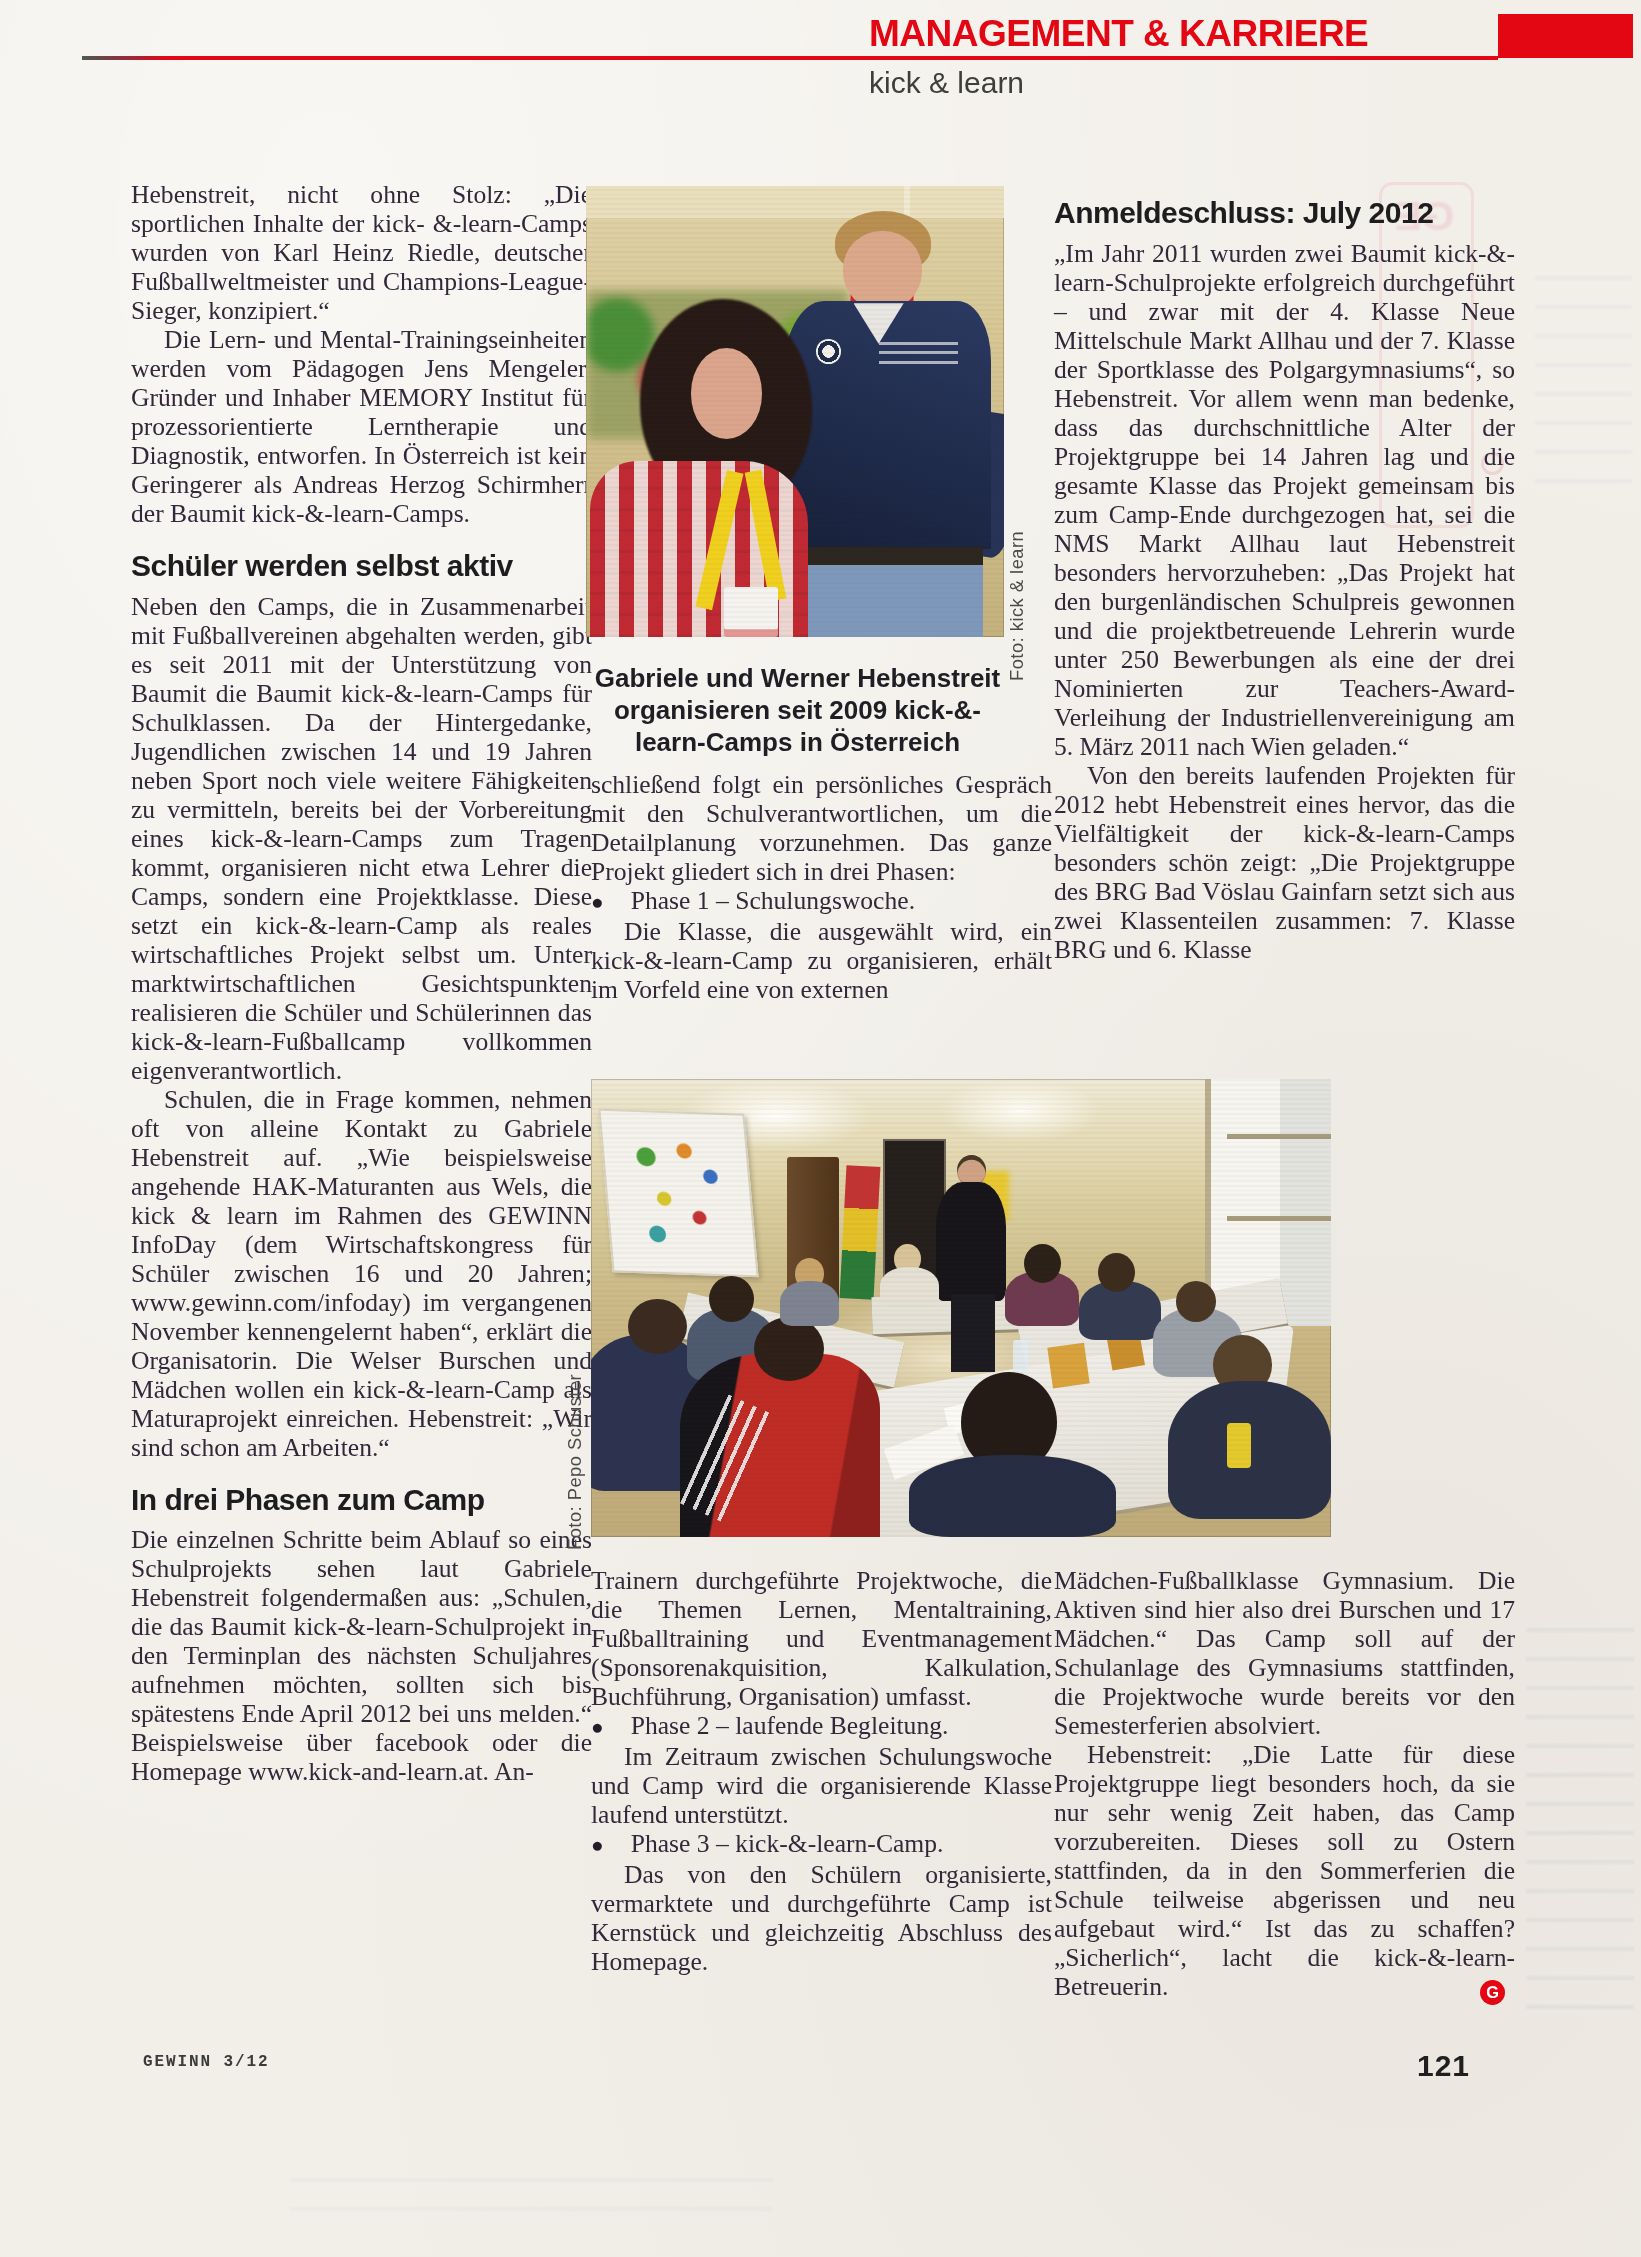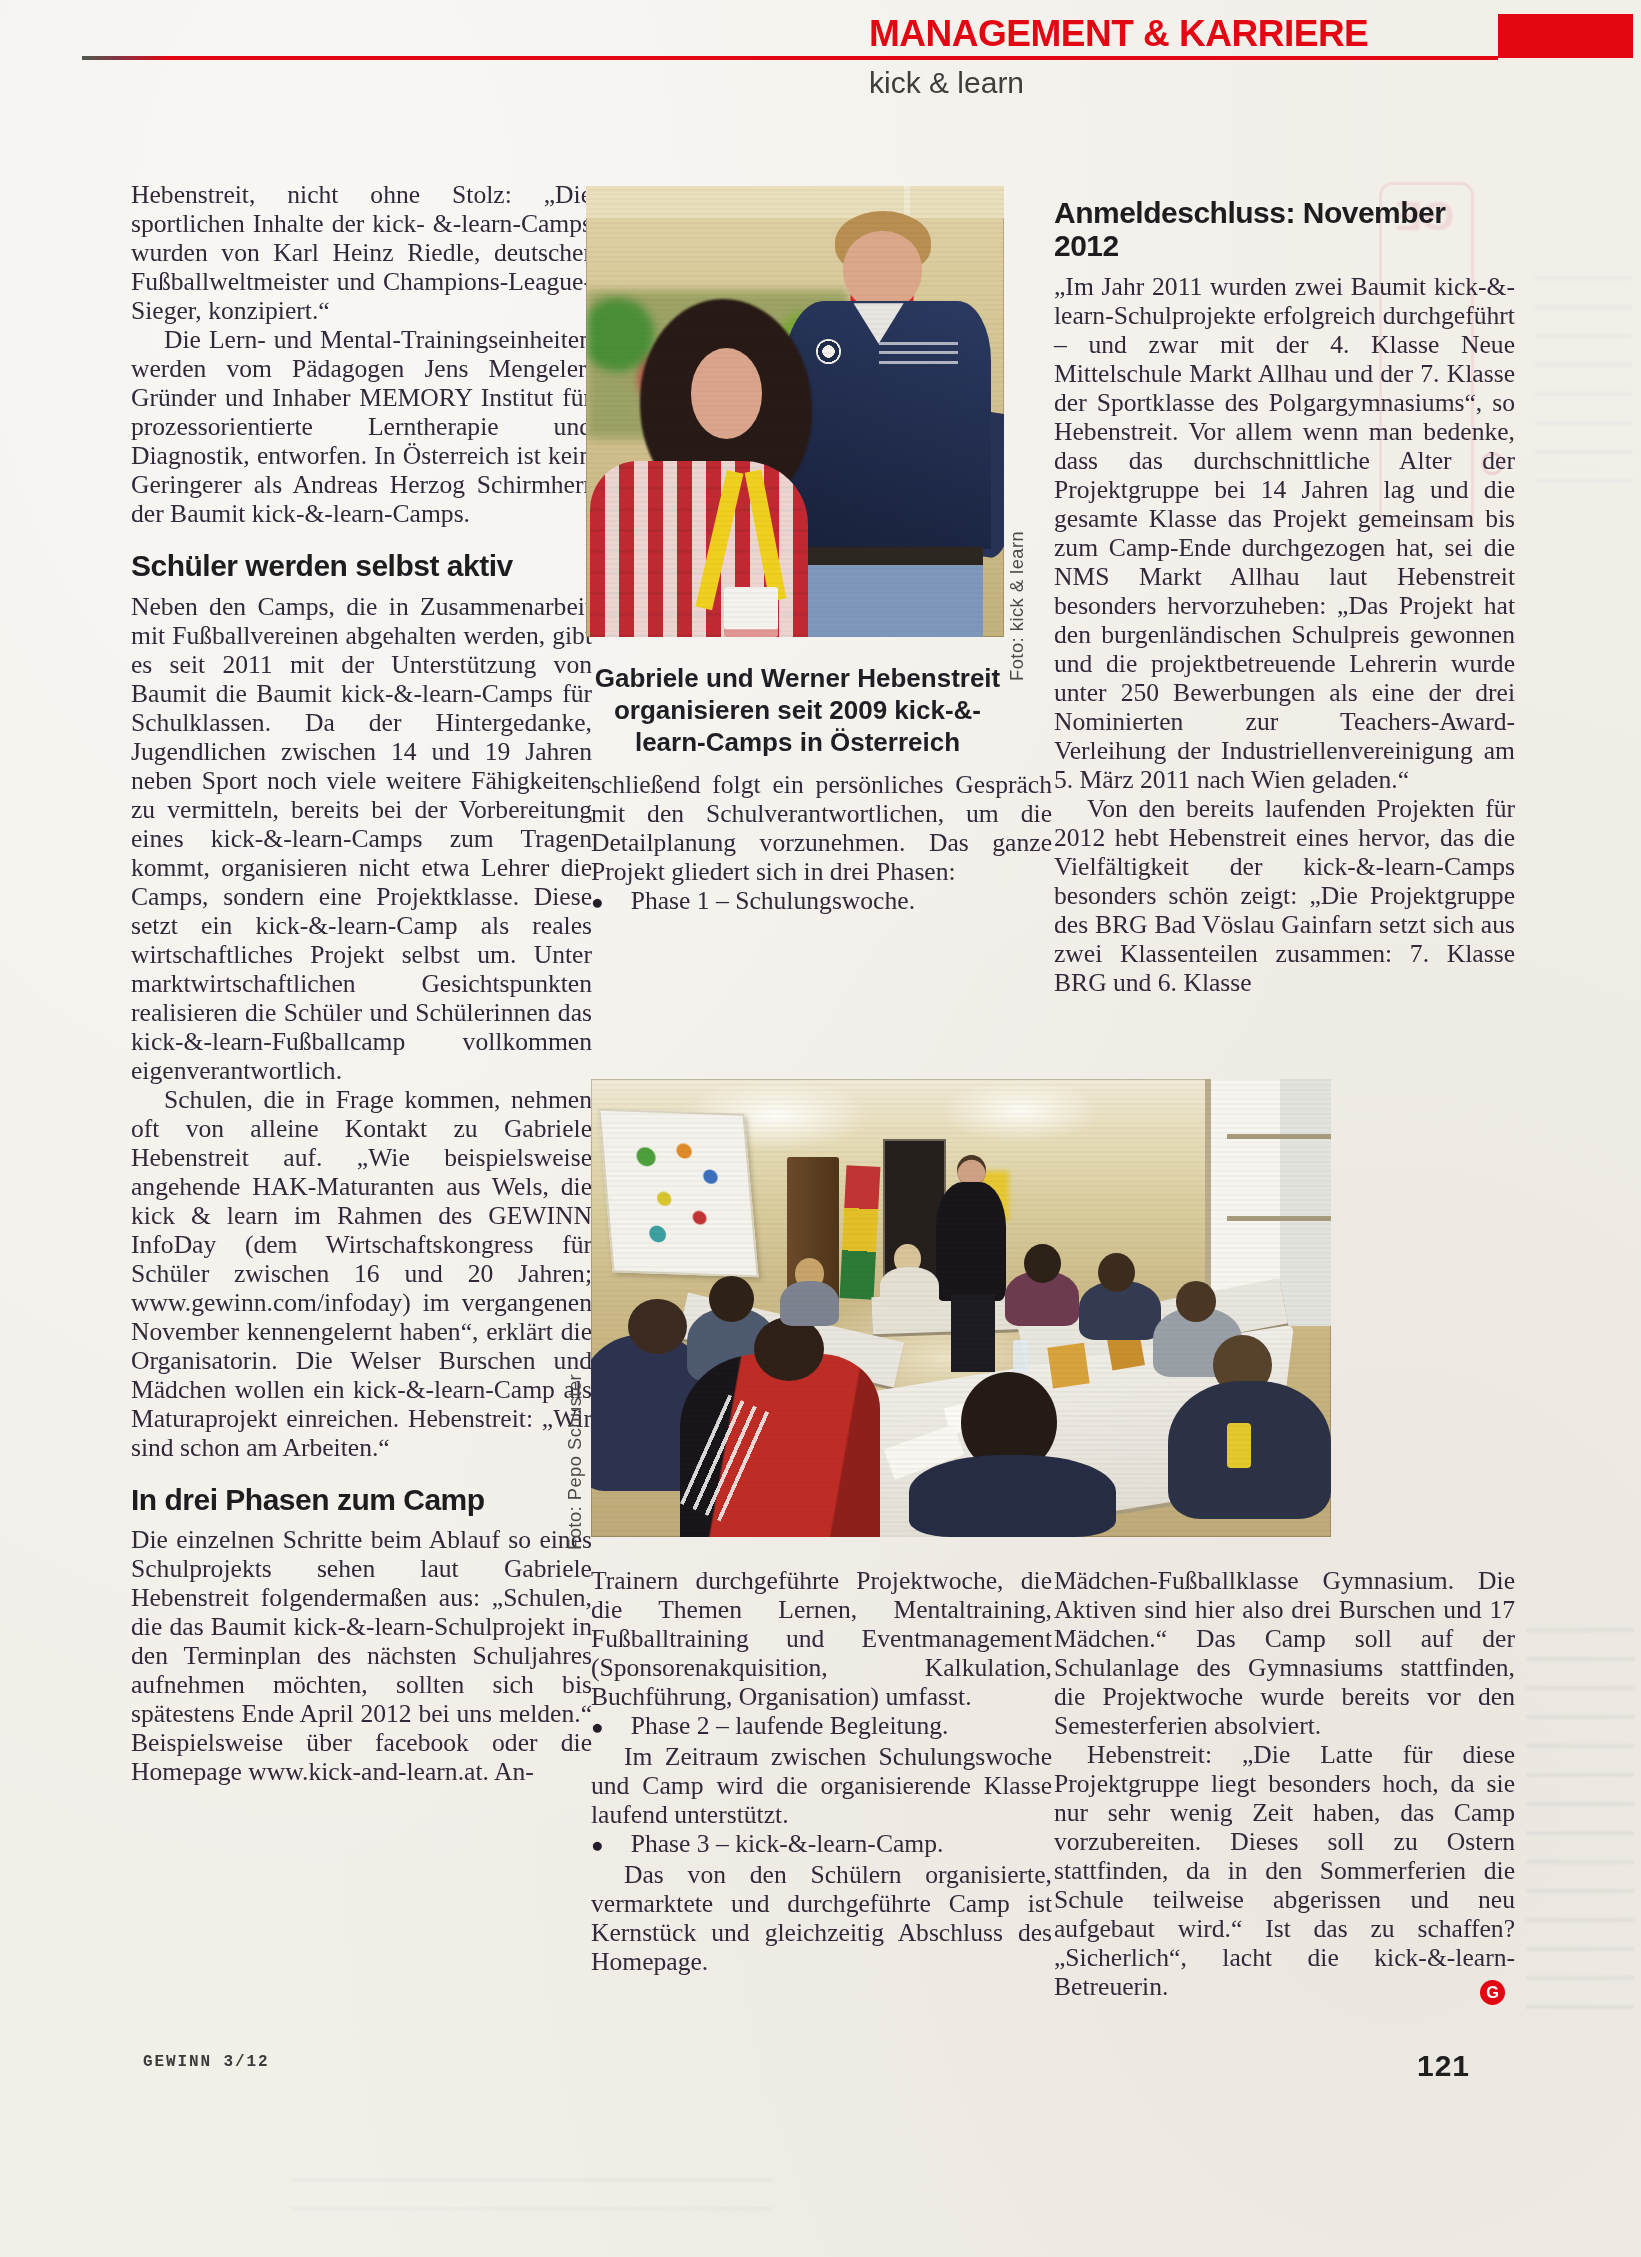--- a/index.html
+++ b/index.html
@@ -211,20 +211,21 @@
     <div class="p1-lanyard-r"></div>
     <div class="p1-badge"></div>
     <div class="photo-grain"></div>
   </div>
   <div class="vcredit vcredit1">Foto: kick &amp; learn</div>
   <div class="caption1">Gabriele und Werner Hebenstreit organisieren seit 2009 kick-&amp;-learn-Camps in Österreich</div>
 
   <div class="col" style="left:591px;top:770px;">
     <p>schließend folgt ein persönliches Gespräch mit den Schulverantwortlichen, um die Detailplanung vorzunehmen. Das ganze Projekt gliedert sich in drei Phasen:</p>
     <p class="bullet"><span class="dot">●</span><span>Phase 1 – Schulungswoche.</span></p>
+    <p class="ind">Die Klasse, die ausgewählt wird, ein kick-&amp;-learn-Camp zu organisieren, erhält im Vorfeld eine von externen</p>
   </div>
 
   <div class="photo photo2">
     <div class="p2-flare1"></div>
     <div class="p2-flare2"></div>
     <div class="p2-board"></div>
     <div class="p2-dots"></div>
     <div class="p2-door"></div>
     <div class="p2-flag"></div>
     <div class="p2-display"></div>
@@ -273,21 +274,21 @@
 
   <div class="col" style="left:591px;top:1566px;">
     <p>Trainern durchgeführte Projektwoche, die die Themen Lernen, Mentaltraining, Fußballtraining und Eventmanagement (Sponsorenakquisition, Kalkulation, Buchführung, Organisation) umfasst.</p>
     <p class="bullet"><span class="dot">●</span><span>Phase 2 – laufende Begleitung.</span></p>
     <p class="ind">Im Zeitraum zwischen Schulungswoche und Camp wird die organisierende Klasse laufend unterstützt.</p>
     <p class="bullet"><span class="dot">●</span><span>Phase 3 – kick-&amp;-learn-Camp.</span></p>
     <p class="ind">Das von den Schülern organisierte, vermarktete und durchgeführte Camp ist Kernstück und gleichzeitig Abschluss des Homepage.</p>
   </div>
 
   <div class="col" style="left:1054px;top:196px;">
-    <h2 class="subhead first">Anmeldeschluss: November 2012</h2>
+    <h2 class="subhead first">Anmeldeschluss: July 2012</h2>
     <p>„Im Jahr 2011 wurden zwei Baumit kick-&amp;-learn-Schulprojekte erfolgreich durchgeführt – und zwar mit der 4. Klasse Neue Mittelschule Markt Allhau und der 7. Klasse der Sportklasse des Polgargymnasiums“, so Hebenstreit. Vor allem wenn man bedenke, dass das durchschnittliche Alter der Projektgruppe bei 14 Jahren lag und die gesamte Klasse das Projekt gemeinsam bis zum Camp-Ende durchgezogen hat, sei die NMS Markt Allhau laut Hebenstreit besonders hervorzuheben: „Das Projekt hat den burgenländischen Schulpreis gewonnen und die projektbetreuende Lehrerin wurde unter 250 Bewerbungen als eine der drei Nominierten zur Teachers-Award-Verleihung der Industriellenvereinigung am 5. März 2011 nach Wien geladen.“</p>
     <p class="ind">Von den bereits laufenden Projekten für 2012 hebt Hebenstreit eines hervor, das die Vielfältigkeit der kick-&amp;-learn-Camps besonders schön zeigt: „Die Projektgruppe des BRG Bad Vöslau Gainfarn setzt sich aus zwei Klassenteilen zusammen: 7. Klasse BRG und 6. Klasse</p>
   </div>
 
   <div class="col" style="left:1054px;top:1566px;">
     <p>Mädchen-Fußballklasse Gymnasium. Die Aktiven sind hier also drei Burschen und 17 Mädchen.“ Das Camp soll auf der Schulanlage des Gymnasiums stattfinden, die Projektwoche wurde bereits vor den Semesterferien absolviert.</p>
     <p class="ind">Hebenstreit: „Die Latte für diese Projektgruppe liegt besonders hoch, da sie nur sehr wenig Zeit haben, das Camp vorzubereiten. Dieses soll zu Ostern stattfinden, da in den Sommerferien die Schule teilweise abgerissen und neu aufgebaut wird.“ Ist das zu schaffen? „Sicherlich“, lacht die kick-&amp;-learn-Betreuerin.</p>
   </div>
 
   <div class="gmark">G</div>

